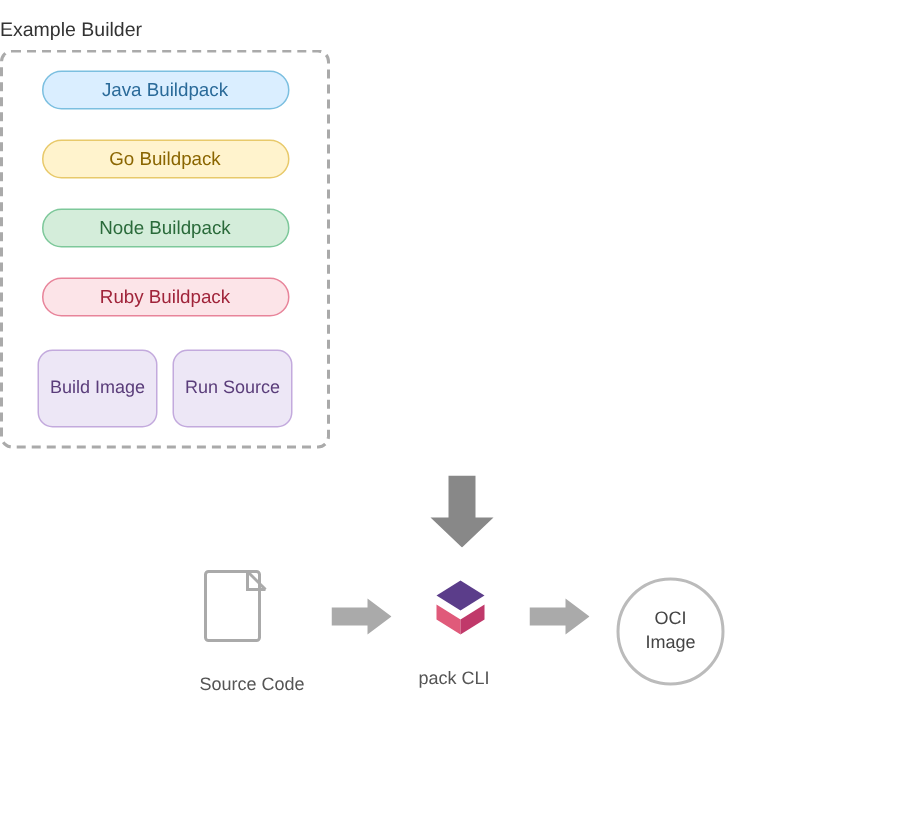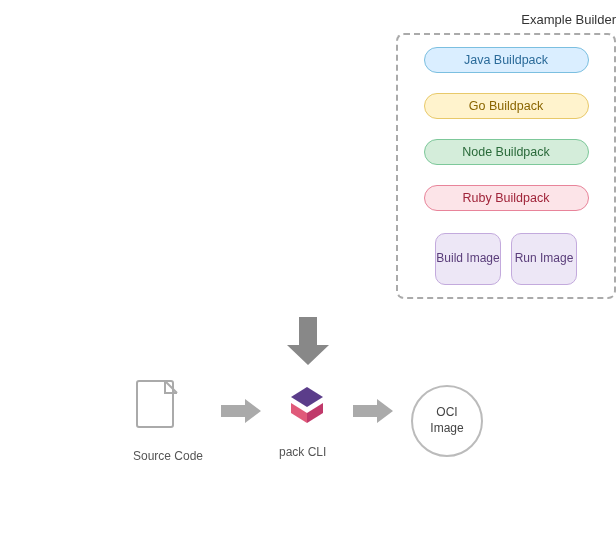--- a/index.html
+++ b/index.html
@@ -11,21 +11,21 @@
       display: flex;
       flex-direction: column;
       align-items: center;
       overflow: hidden;
     }
 
     
     .top-section {
       display: flex;
       flex-direction: column;
-      align-items: flex-end;
+      align-items: flex-start;
       margin-top: 12px;
       width: 100%;
     }
 
     .builder-label {
       font-size: 13px;
       color: #333;
       margin-bottom: 6px;
     }
 
@@ -58,21 +58,21 @@
     .images-row {
       display: flex;
       gap: 10px;
       margin-top: 2px;
     }
 
     .image-box {
       background: #ede7f6;
       border: 1.5px solid #c3aadd;
       border-radius: 10px;
-      width: 66px;
+      width: 80px;
       height: 52px;
       display: flex;
       align-items: center;
       justify-content: center;
       font-size: 12px;
       font-weight: 500;
       color: #5a3d7a;
       text-align: center;
       line-height: 1.3;
     }
@@ -157,21 +157,21 @@
     </div>
     <div class="buildpack bp-ruby">
       <span>Ruby Buildpack</span>
     </div>
 
     <div class="images-row">
       <div class="image-box">
         <span>Build Image</span>
       </div>
       <div class="image-box">
-        <span>Run Image</span>
+        <span>Run Source</span>
       </div>
     </div>
 
   </div>
 </div>
 
 <div class="arrow-down-section">
   <svg class="big-arrow-svg" width="50" height="48" viewBox="0 0 50 48">
     <polygon points="16,0 34,0 34,28 46,28 25,48 4,28 16,28" fill="#888888"></polygon>
   </svg>

